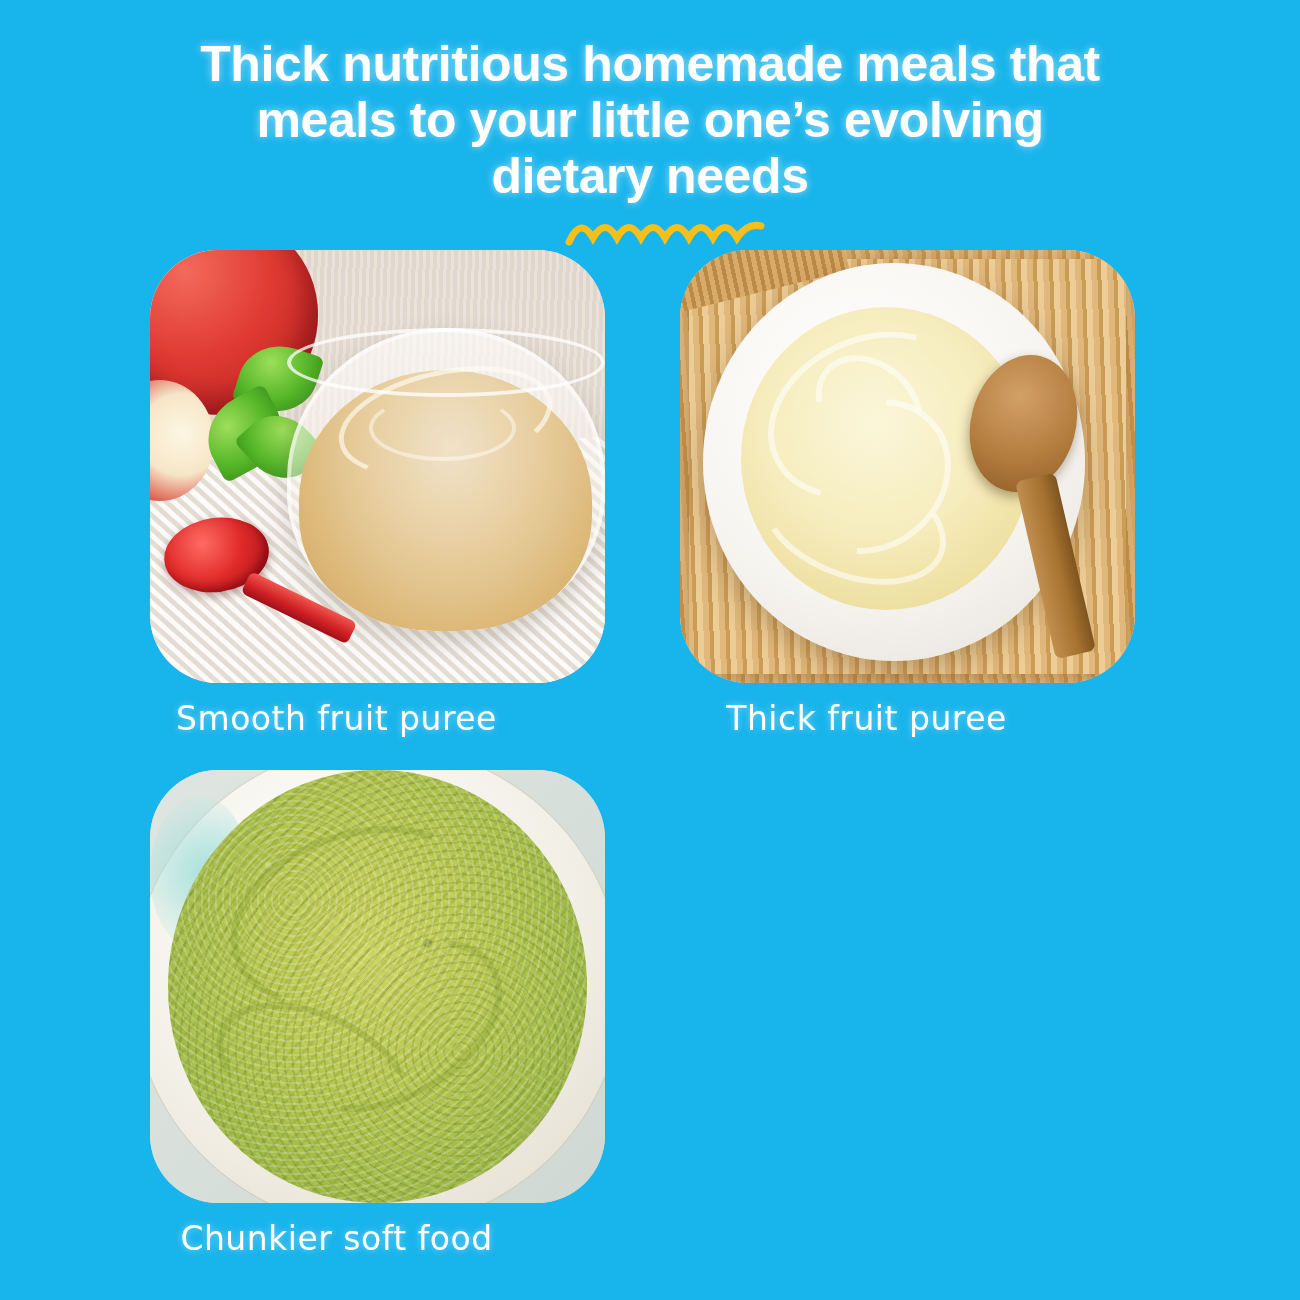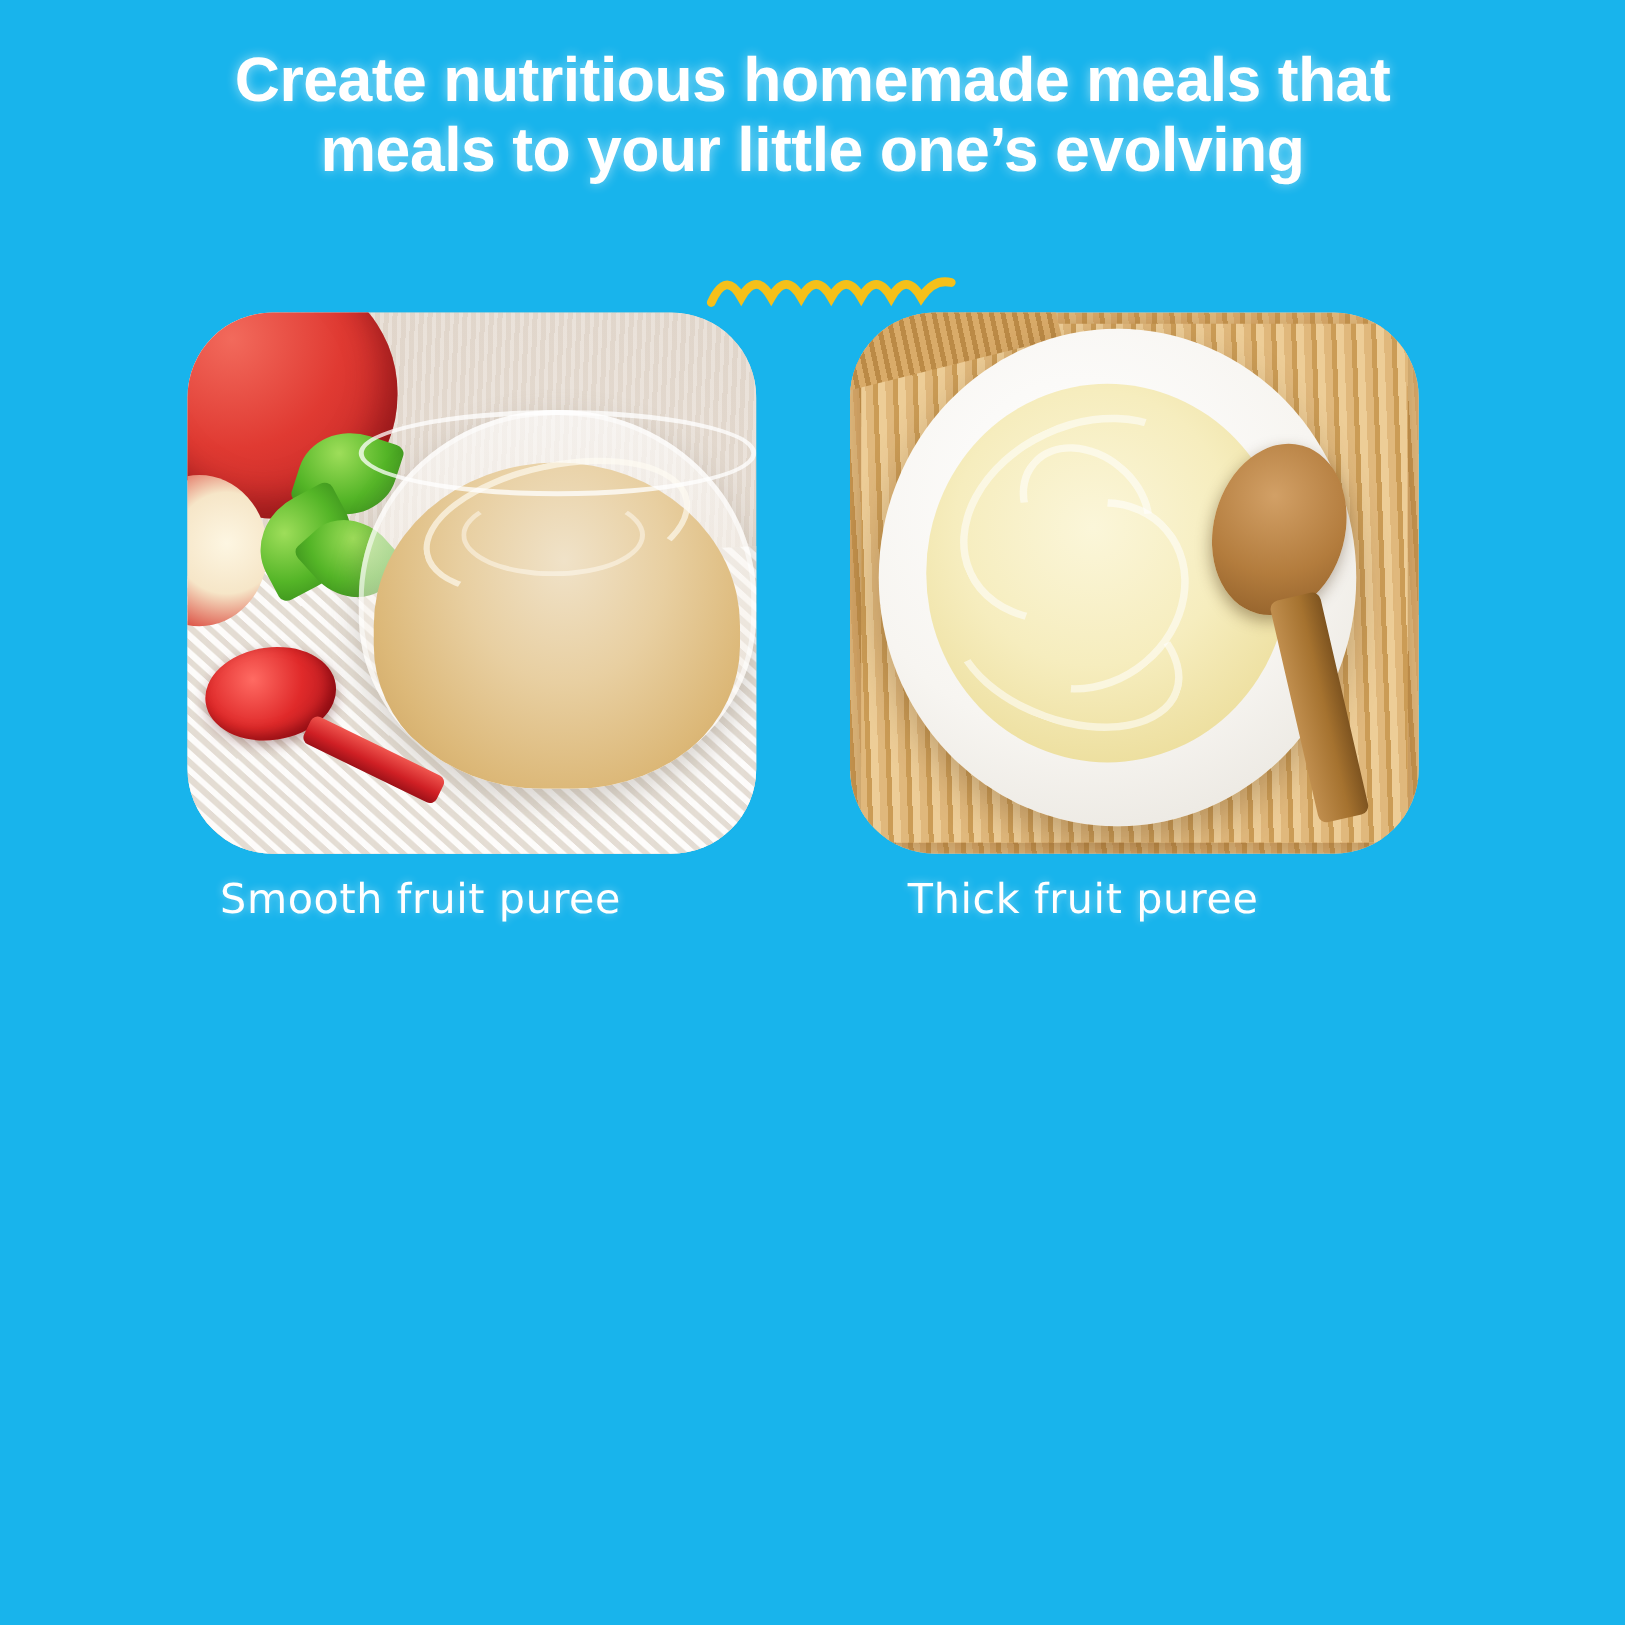--- a/index.html
+++ b/index.html
@@ -293,22 +293,23 @@
   .p4 .stem {
     position:absolute; left:30%; top:34%; width:42%; height:3%;
     background:linear-gradient(90deg,#4aa41c,#7ccd35);
     border-radius:3px; transform:rotate(26deg);
   }
 </style>
 </head>
 <body>
 
 <div class="headline">
-  <span class="ln">Create nutritious homemade meals that</span>
+  <span class="ln">Thick nutritious homemade meals that</span>
   <span class="ln">meals to your little one’s evolving</span>
+  <span class="ln">dietary needs</span>
 </div>
 
 <svg class="squiggle" viewBox="0 0 200 40">
   <path d="M4,30 C12,12 20,12 28,26 C36,12 44,12 52,26 C60,12 68,12 76,26
            C84,12 92,12 100,26 C108,12 116,12 124,26 C132,12 140,12 148,26
            C156,12 164,12 172,26 C180,14 188,12 196,14" fill="none" stroke="#F5C01A" stroke-width="7" stroke-linecap="round"></path>
 </svg>
 
 <div class="grid">
 
@@ -350,15 +351,30 @@
               <div class="w w4"></div>
           </div>
         </div>
         <div class="sp-bowl"></div>
         <div class="sp-handle"></div>
       </div>
     </div>
     <div class="caption">Thick fruit puree</div>
   </div>
 
+  <div class="cell c2">
+    <div class="photo">
+      <div class="scene p3">
+        <div class="ramekin"></div>
+        <div class="ramekin-teal"></div>
+        <div class="green">
+          <div class="texture"></div>
+          <div class="ridge r1"></div>
+            <div class="ridge r2"></div>
+            <div class="ridge r3"></div>
+        </div>
+      </div>
+    </div>
+    <div class="caption">Chunkier soft food</div>
+  </div>
 
 
 </div>
 
 </body></html>

